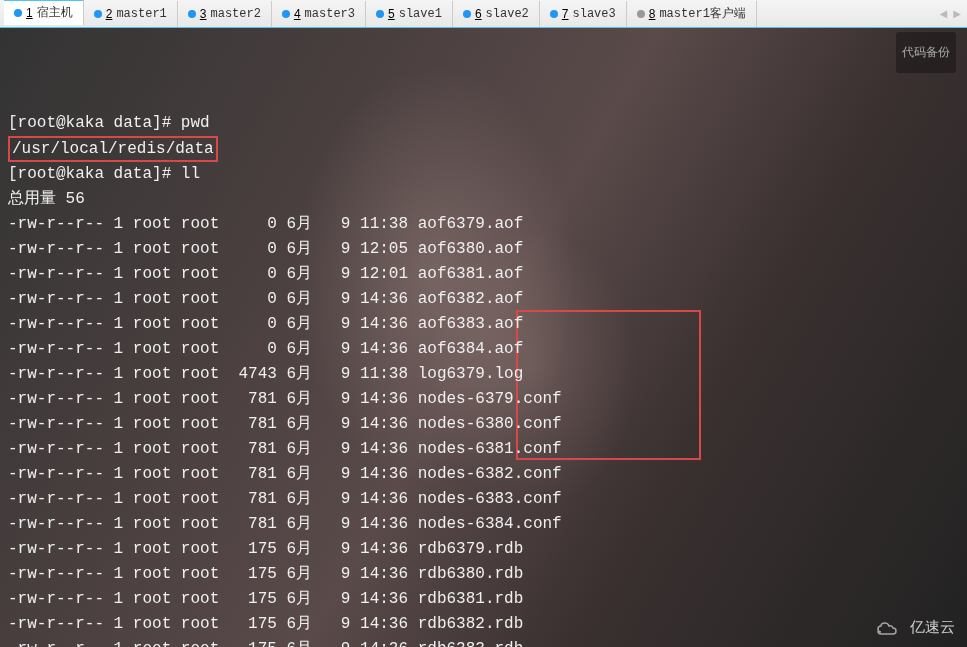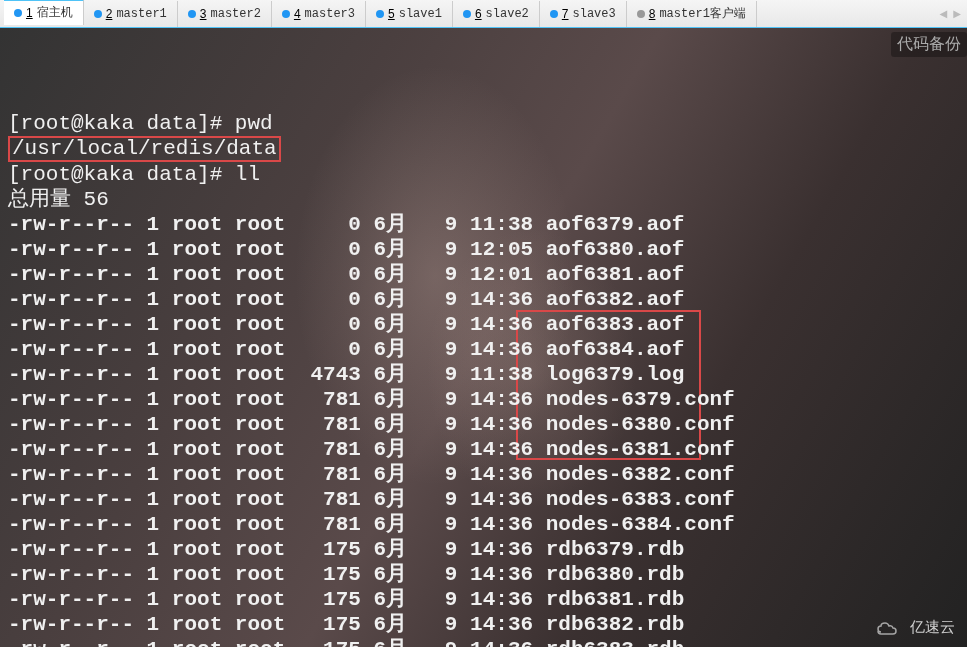--- a/index.html
+++ b/index.html
@@ -47,21 +47,21 @@
     }
     .nav-arrows span {
       color: #bbb;
       font-size: 10px;
       cursor: pointer;
       padding: 0 2px;
     }
     .terminal {
       height: 619px;
       padding: 8px 8px;
-      font-size: 21px;
+      font-size: 16px;
       line-height: 25px;
       color: #f0f0f0;
       white-space: pre;
       position: relative;
       background: linear-gradient(120deg, #333 0%, #4a3f3f 30%, #5a4a4a 50%, #3a3030 70%, #222 100%);
     }
     .terminal::before {
       content: "";
       position: absolute;
       inset: 0;
@@ -78,41 +78,41 @@
       line-height: 22px;
     }
     .hl-box {
       border: 2px solid #d94848;
       position: absolute;
       pointer-events: none;
     }
     .badge-tr {
       position: absolute;
       top: 32px;
-      right: 0;
-      font-size: 16px;
+      right: 11px;
+      font-size: 12px;
       color: #aaa;
       background: rgba(0,0,0,0.3);
-      padding: 2px 6px;
+      padding: 12px 6px;
       border-radius: 3px;
       font-family: sans-serif;
     }
     .logo-br {
       position: absolute;
       bottom: 10px;
       right: 12px;
       font-size: 15px;
       color: #d0d0d0;
       font-family: sans-serif;
       display: flex;
       align-items: center;
       gap: 12px;
     }
     .logo-br svg { opacity: 0.75; }
-    .row { display: block; font-weight: bold; }
+    .row { display: block; }
     .fname { display: inline; }
   </style>
 </head>
 <body>
 
 <div class="tabbar">
   <div id="tabs-container" style="display: flex;">
       <div class="tab active">
         <span class="dot"></span>
         <span class="num">1</span>

